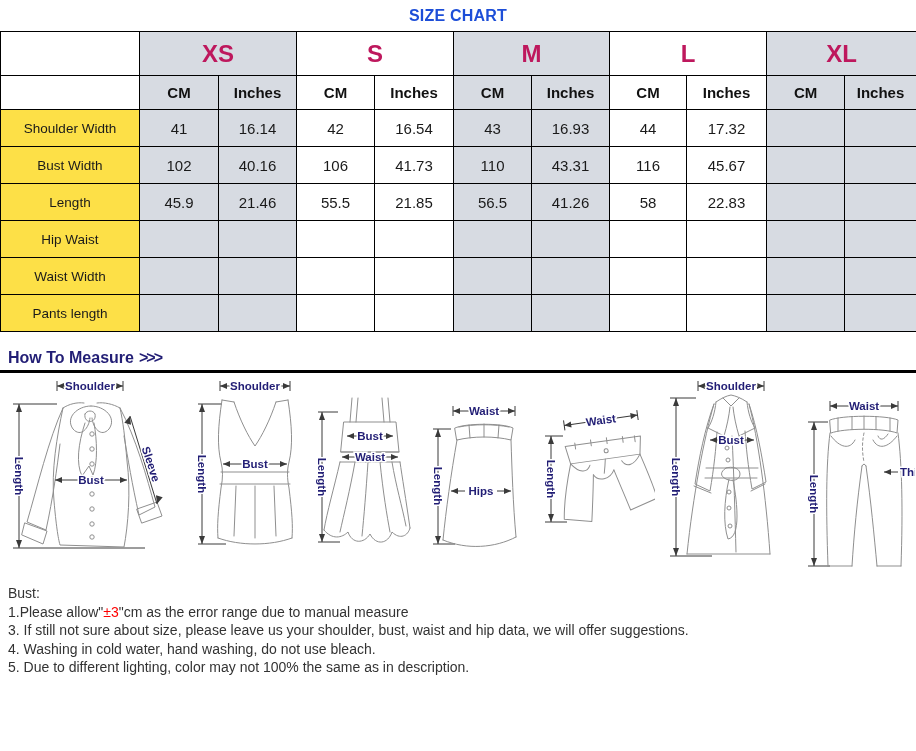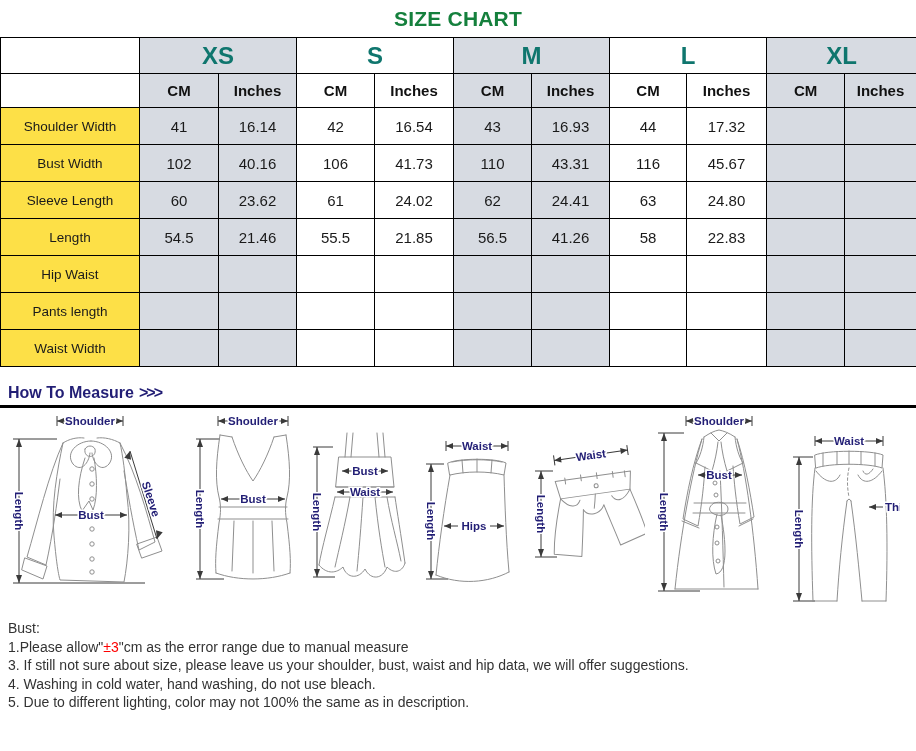--- a/index.html
+++ b/index.html
@@ -1,35 +1,35 @@
 <!DOCTYPE html>
 <html><head>
 <meta charset="utf-8">
 <style>
   * { box-sizing: border-box; }
   html,body { margin:0; padding:0; }
   body {
     width:916px; height:751px; overflow:hidden; background:#fff;
     font-family:"Liberation Sans", sans-serif; color:#1a1a1a;
   }
-  .page-title { text-align:center; font-size:21px; font-weight:bold; color:#15803d; padding:7px 0 6px; letter-spacing:0.2px; }
+  .page-title { text-align:center; font-size:16px; font-weight:bold; color:#1d4ed8; padding:7px 0 6px; letter-spacing:0.2px; }
 
   table.size-table { border-collapse:collapse; table-layout:fixed; width:916px; }
   table.size-table td { border:1px solid #000; text-align:center; vertical-align:middle; padding:0; overflow:hidden; }
   .shaded { background:#d7dbe2; }
-  .size-cell { font-size:24px; font-weight:bold; color:#0f766e; height:36px; }
+  .size-cell { font-size:24px; font-weight:bold; color:#be185d; height:44px; }
   .unit-cell { font-size:15px; font-weight:bold; color:#111; height:34px; }
   .rowlabel { font-size:13.5px; height:37px; background:#fde047; }
   .val { font-size:15px; }
 
   .htm-heading { color:#221e75; font-size:16px; font-weight:bold; margin:17px 0 3px 8px; }
   .htm-heading .chev { letter-spacing:-2px; padding-left:5px; font-weight:bold; }
   .divider { height:3px; background:#000; width:916px; }
 
-  .figures { display:flex; justify-content:space-between; align-items:flex-start; padding:3px 16px 0 5px; height:202px; }
+  .figures { display:flex; justify-content:space-between; align-items:flex-start; padding:3px 1px 0 5px; height:202px; }
   .dim { stroke:#3a3a3a; stroke-width:1; fill:none; }
   .ah { fill:#3a3a3a; stroke:none; }
   .garm { stroke:#8f8f8f; stroke-width:1; fill:none; stroke-linejoin:round; stroke-linecap:round; }
   .garm-f { stroke:#8f8f8f; stroke-width:1; fill:#fff; }
   .dashed { stroke-dasharray:2.5 2.5; }
   .flab { font-family:"Liberation Sans",sans-serif; font-size:11.5px; font-weight:bold; fill:#221e75;
           stroke:#fff; stroke-width:3px; paint-order:stroke; text-anchor:middle; }
   .flab-s { text-anchor:start; }
 
   .notes { margin:9px 0 0 8px; font-size:14px; color:#333; line-height:1.33; }
@@ -98,35 +98,22 @@
         <td class="val">106</td>
         <td class="val">41.73</td>
         <td class="val shaded">110</td>
         <td class="val shaded">43.31</td>
         <td class="val">116</td>
         <td class="val">45.67</td>
         <td class="val shaded"></td>
         <td class="val shaded"></td>
       </tr>
       <tr>
-        <td class="rowlabel">Sleeve Length</td>
-        <td class="val shaded">60</td>
-        <td class="val shaded">23.62</td>
-        <td class="val">61</td>
-        <td class="val">24.02</td>
-        <td class="val shaded">62</td>
-        <td class="val shaded">24.41</td>
-        <td class="val">63</td>
-        <td class="val">24.80</td>
-        <td class="val shaded"></td>
-        <td class="val shaded"></td>
-      </tr>
-      <tr>
         <td class="rowlabel">Length</td>
-        <td class="val shaded">54.5</td>
+        <td class="val shaded">45.9</td>
         <td class="val shaded">21.46</td>
         <td class="val">55.5</td>
         <td class="val">21.85</td>
         <td class="val shaded">56.5</td>
         <td class="val shaded">41.26</td>
         <td class="val">58</td>
         <td class="val">22.83</td>
         <td class="val shaded"></td>
         <td class="val shaded"></td>
       </tr>
@@ -137,34 +124,34 @@
         <td class="val"></td>
         <td class="val"></td>
         <td class="val shaded"></td>
         <td class="val shaded"></td>
         <td class="val"></td>
         <td class="val"></td>
         <td class="val shaded"></td>
         <td class="val shaded"></td>
       </tr>
       <tr>
+        <td class="rowlabel">Waist Width</td>
+        <td class="val shaded"></td>
+        <td class="val shaded"></td>
+        <td class="val"></td>
+        <td class="val"></td>
+        <td class="val shaded"></td>
+        <td class="val shaded"></td>
+        <td class="val"></td>
+        <td class="val"></td>
+        <td class="val shaded"></td>
+        <td class="val shaded"></td>
+      </tr>
+      <tr>
         <td class="rowlabel">Pants length</td>
-        <td class="val shaded"></td>
-        <td class="val shaded"></td>
-        <td class="val"></td>
-        <td class="val"></td>
-        <td class="val shaded"></td>
-        <td class="val shaded"></td>
-        <td class="val"></td>
-        <td class="val"></td>
-        <td class="val shaded"></td>
-        <td class="val shaded"></td>
-      </tr>
-      <tr>
-        <td class="rowlabel">Waist Width</td>
         <td class="val shaded"></td>
         <td class="val shaded"></td>
         <td class="val"></td>
         <td class="val"></td>
         <td class="val shaded"></td>
         <td class="val shaded"></td>
         <td class="val"></td>
         <td class="val"></td>
         <td class="val shaded"></td>
         <td class="val shaded"></td>

